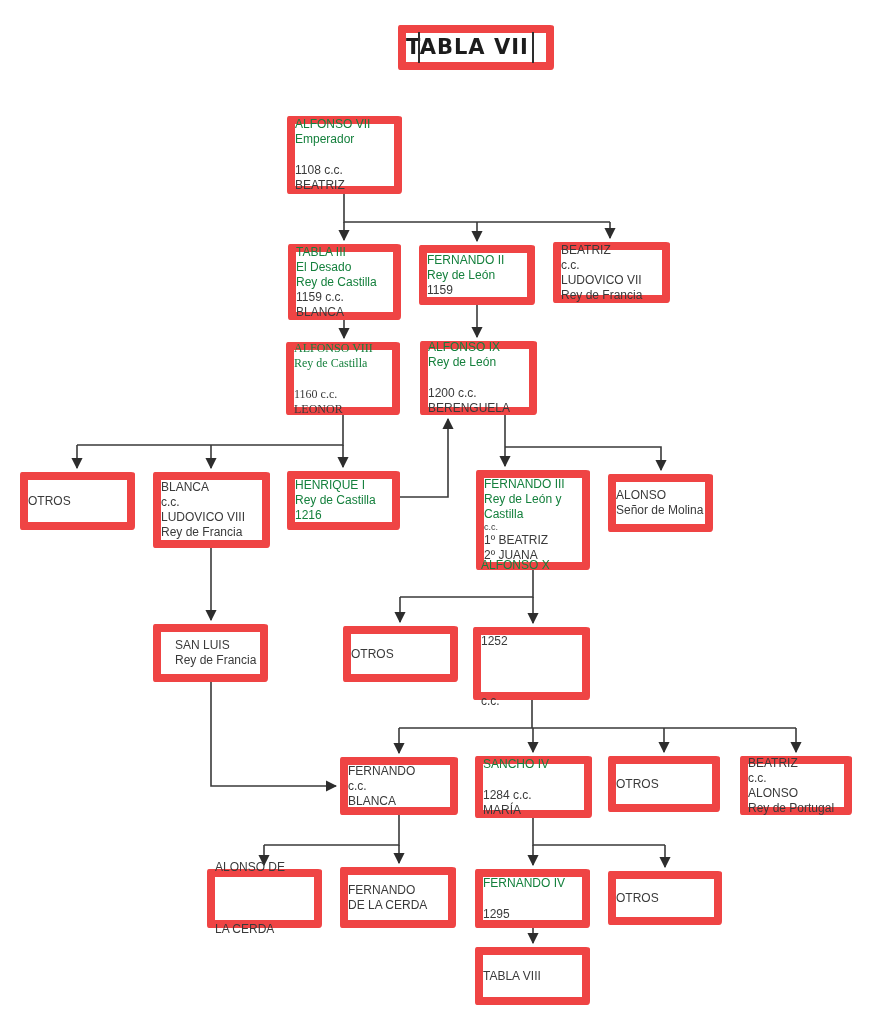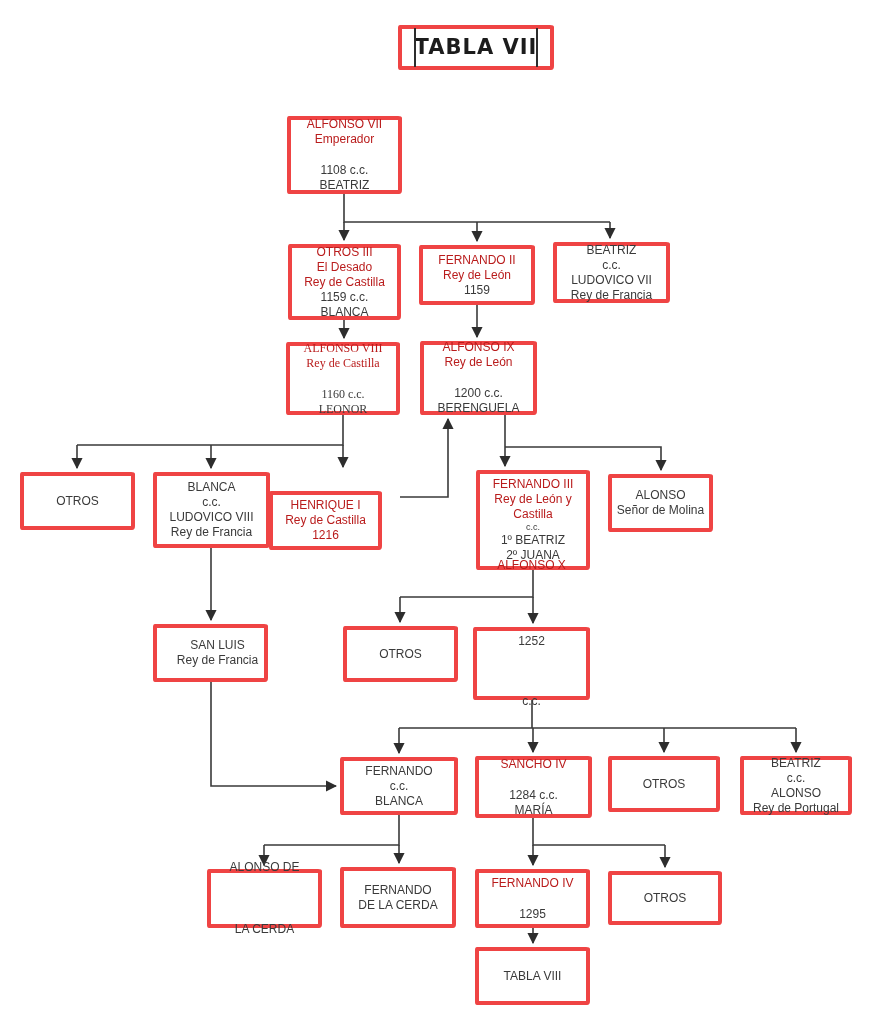--- a/index.html
+++ b/index.html
@@ -8,31 +8,31 @@
     width:876px;height:1023px;
     background:#ffffff;
     font-family:"Liberation Sans", sans-serif;
     overflow:hidden;
   }
   svg.wires{position:absolute;left:0;top:0;width:876px;height:1023px;}
   .node{
     position:absolute;
     box-sizing:border-box;
     background:#ffffff;
-    border:4px solid #ef4444;
+    border:8px solid #ef4444;
     border-radius:2px 4px 3px 2px / 3px 2px 4px 3px;
     display:flex;flex-direction:column;
-    align-items:center;justify-content:center;
+    align-items:flex-start;justify-content:center;
     text-align:center;
     font-size:12px;line-height:15px;
     color:#3a3a3a;
     z-index:2;
   }
   .ln{white-space:nowrap;}
-  .red{color:#b91c1c;}
+  .red{color:#15803d;}
   .sm{font-size:9px;line-height:11px;}
   .gap{margin-top:16px;}
   
   #title-box{
     font-family:"DejaVu Sans", sans-serif;
     font-weight:bold;
     font-size:21px;
     letter-spacing:1px;
     color:#1c1c1c;
   }
@@ -106,21 +106,21 @@
   </div>
 
   <div class="node" style="left:287px;top:116px;width:115px;height:78px;">
     <div class="ln red">ALFONSO VII</div>
     <div class="ln red">Emperador</div>
     <div class="ln gap">1108 c.c.</div>
     <div class="ln">BEATRIZ</div>
   </div>
 
   <div class="node" style="left:288px;top:244px;width:113px;height:76px;">
-    <div class="ln red">OTROS III</div>
+    <div class="ln red">TABLA III</div>
     <div class="ln red">El Desado</div>
     <div class="ln red">Rey de Castilla</div>
     <div class="ln">1159 c.c.</div>
     <div class="ln">BLANCA</div>
   </div>
 
   <div class="node" style="left:419px;top:245px;width:116px;height:60px;">
     <div class="ln red">FERNANDO II</div>
     <div class="ln red">Rey de León</div>
     <div class="ln">1159</div>
@@ -151,21 +151,21 @@
     <div class="ln">OTROS</div>
   </div>
 
   <div class="node" style="left:153px;top:472px;width:117px;height:76px;">
     <div class="ln">BLANCA</div>
     <div class="ln">c.c.</div>
     <div class="ln">LUDOVICO VIII</div>
     <div class="ln">Rey de Francia</div>
   </div>
 
-  <div class="node" style="left:269px;top:471px;width:113px;height:59px;margin-top:20px;">
+  <div class="node" style="left:287px;top:471px;width:113px;height:59px;">
     <div class="ln red">HENRIQUE I</div>
     <div class="ln red">Rey de Castilla</div>
     <div class="ln red">1216</div>
   </div>
 
   <div class="node" style="left:476px;top:470px;width:114px;height:100px;">
     <div class="ln red">FERNANDO III</div>
     <div class="ln red">Rey de León y</div>
     <div class="ln red">Castilla</div>
     <div class="ln sm">c.c.</div>

